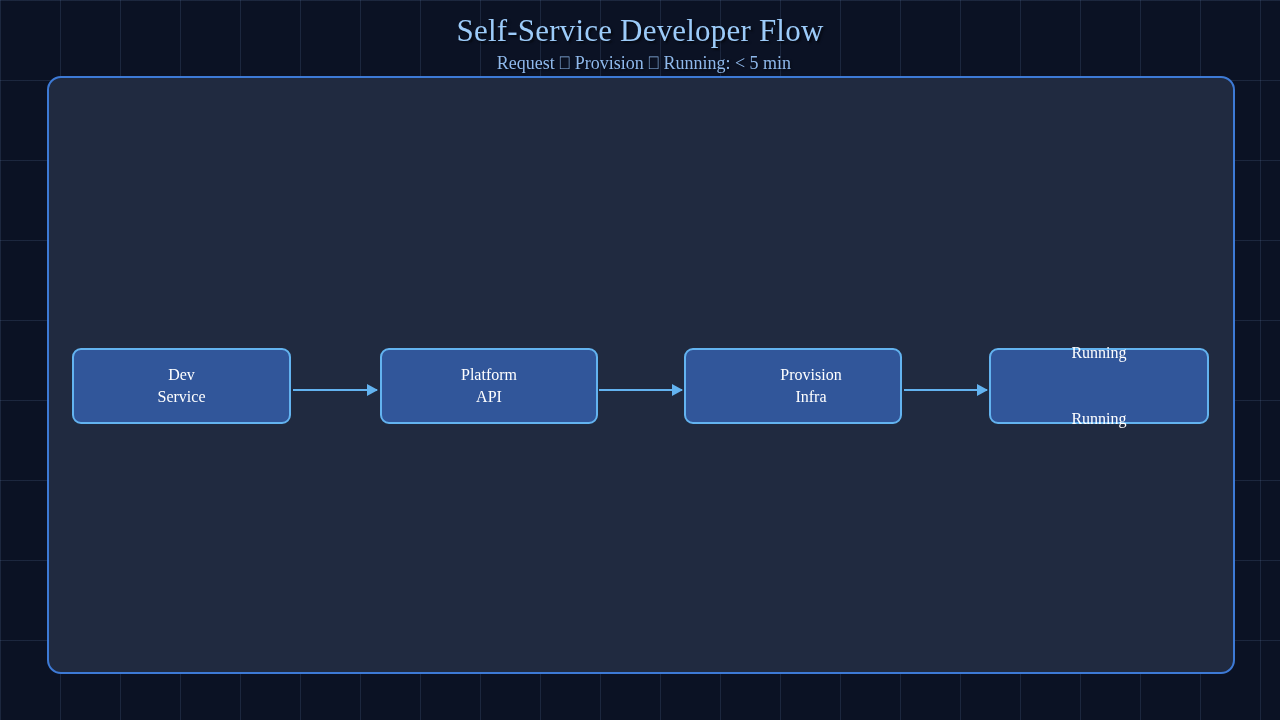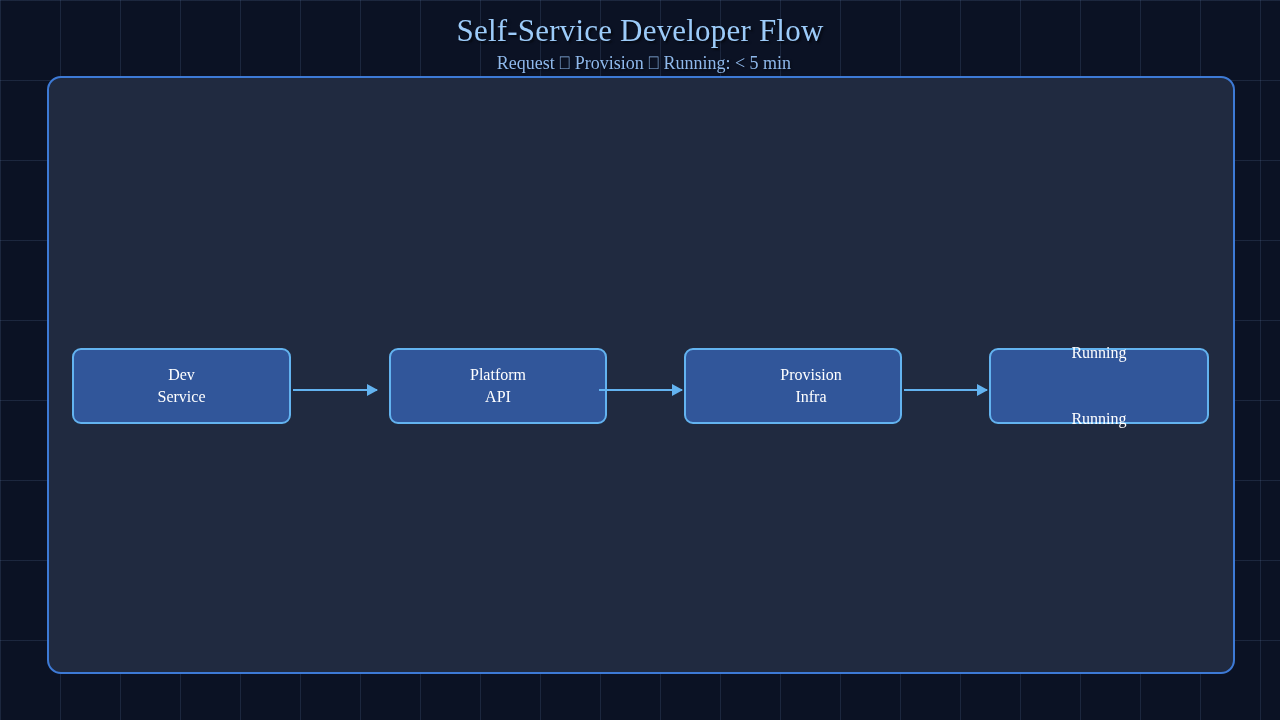--- a/index.html
+++ b/index.html
@@ -119,21 +119,21 @@
 
   <div id="panel"></div>
 
   <div id="flow">
 
     <div class="node" style="left:72px; top:348px; width:219px;">
       <span class="ln">Dev</span>
       <span class="ln">Service</span>
     </div>
 
-    <div class="node" style="left:389px; top:348px; width:218px;">
+    <div class="node" style="left:380px; top:348px; width:218px;">
       <span class="ln">Platform</span>
       <span class="ln">API</span>
     </div>
 
     <div class="node" style="left:684px; top:348px; width:218px;padding-left:36px;">
       <span class="ln">Provision</span>
       <span class="ln">Infra</span>
     </div>
 
     <div class="node" style="left:989px; top:348px; width:220px;gap:44px;">

